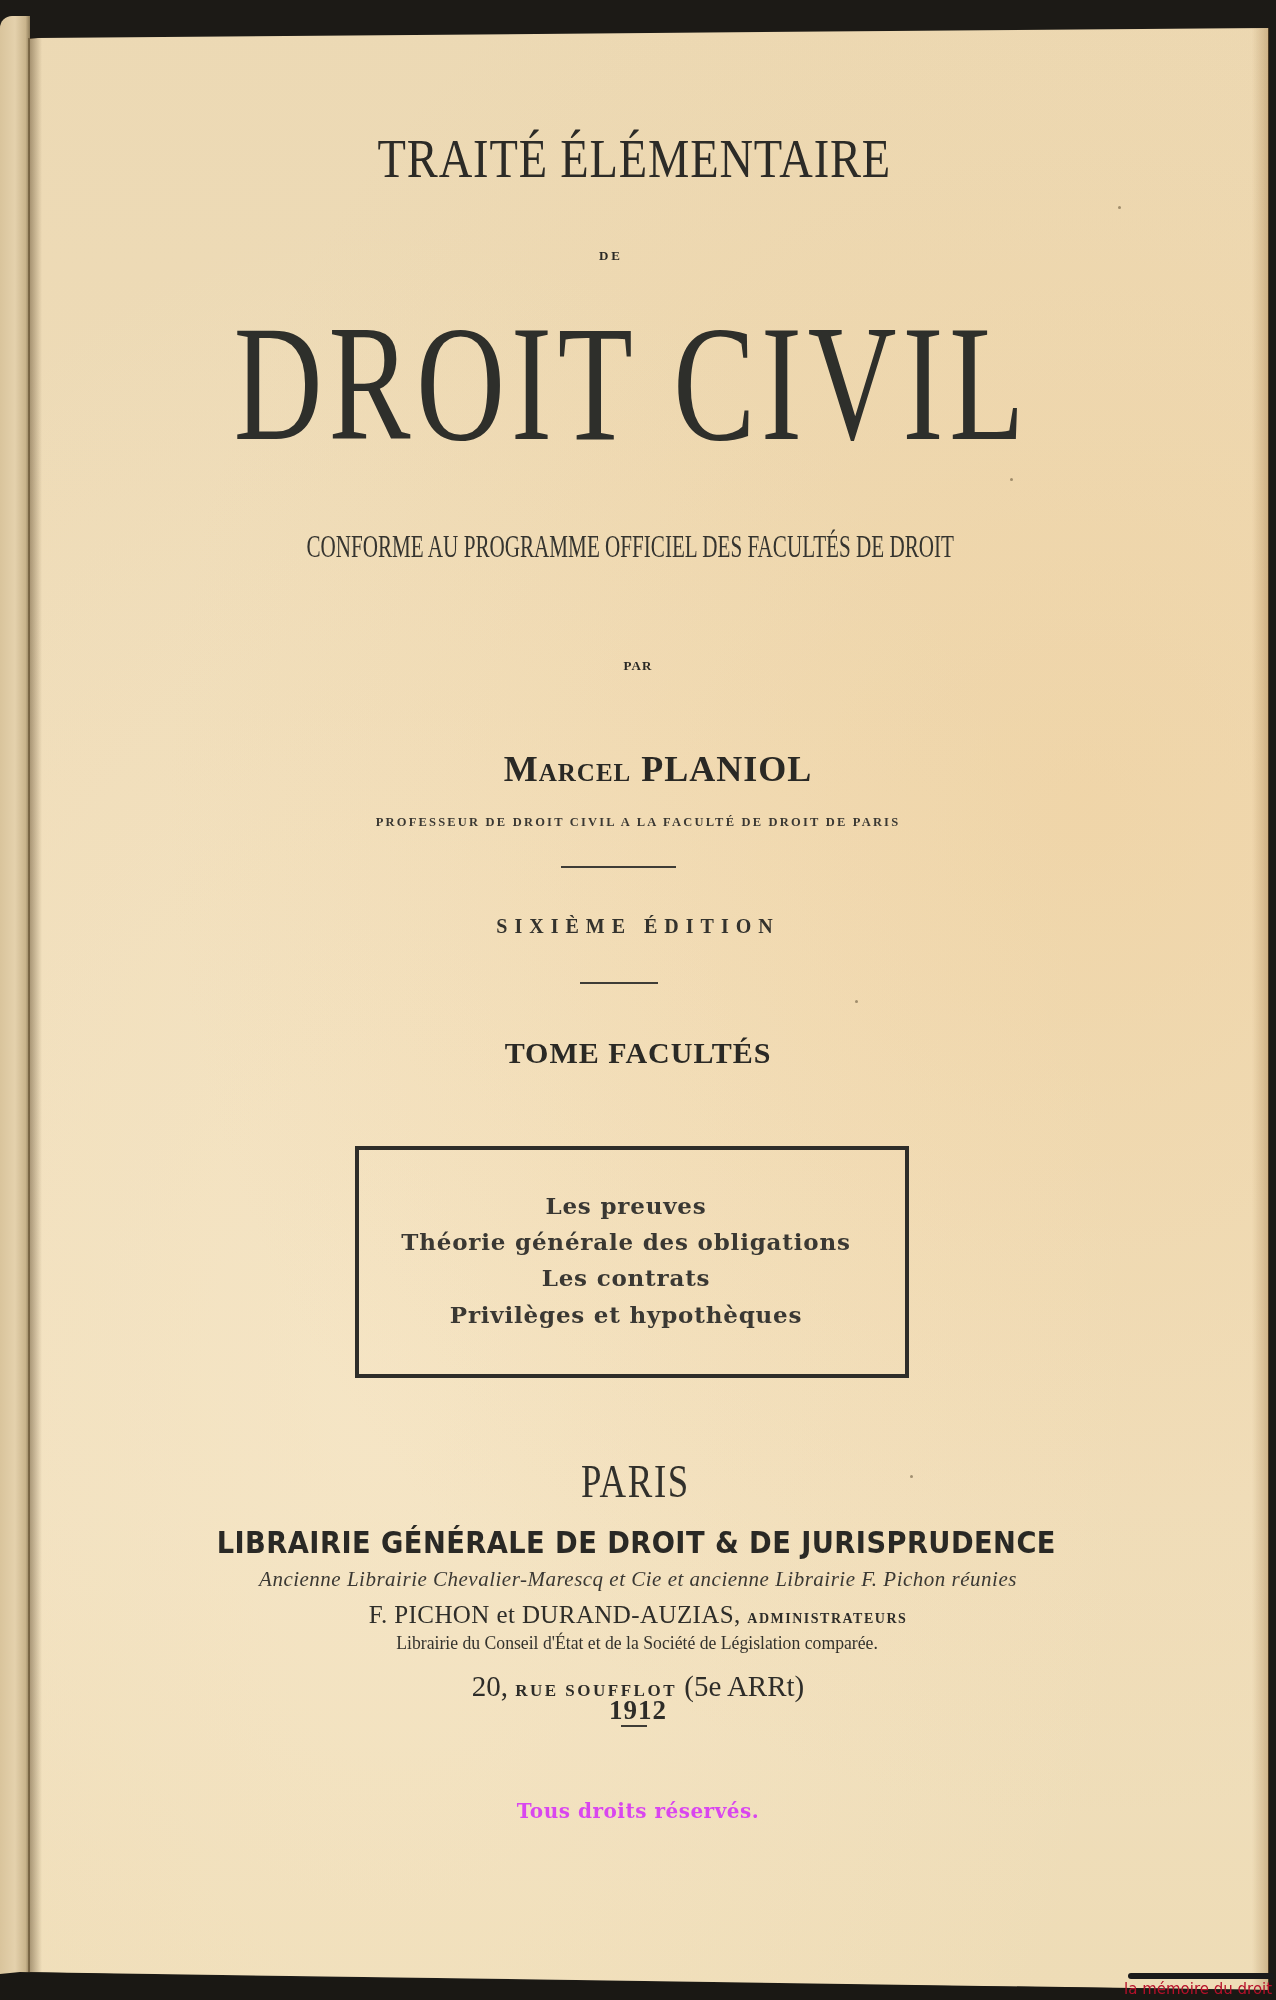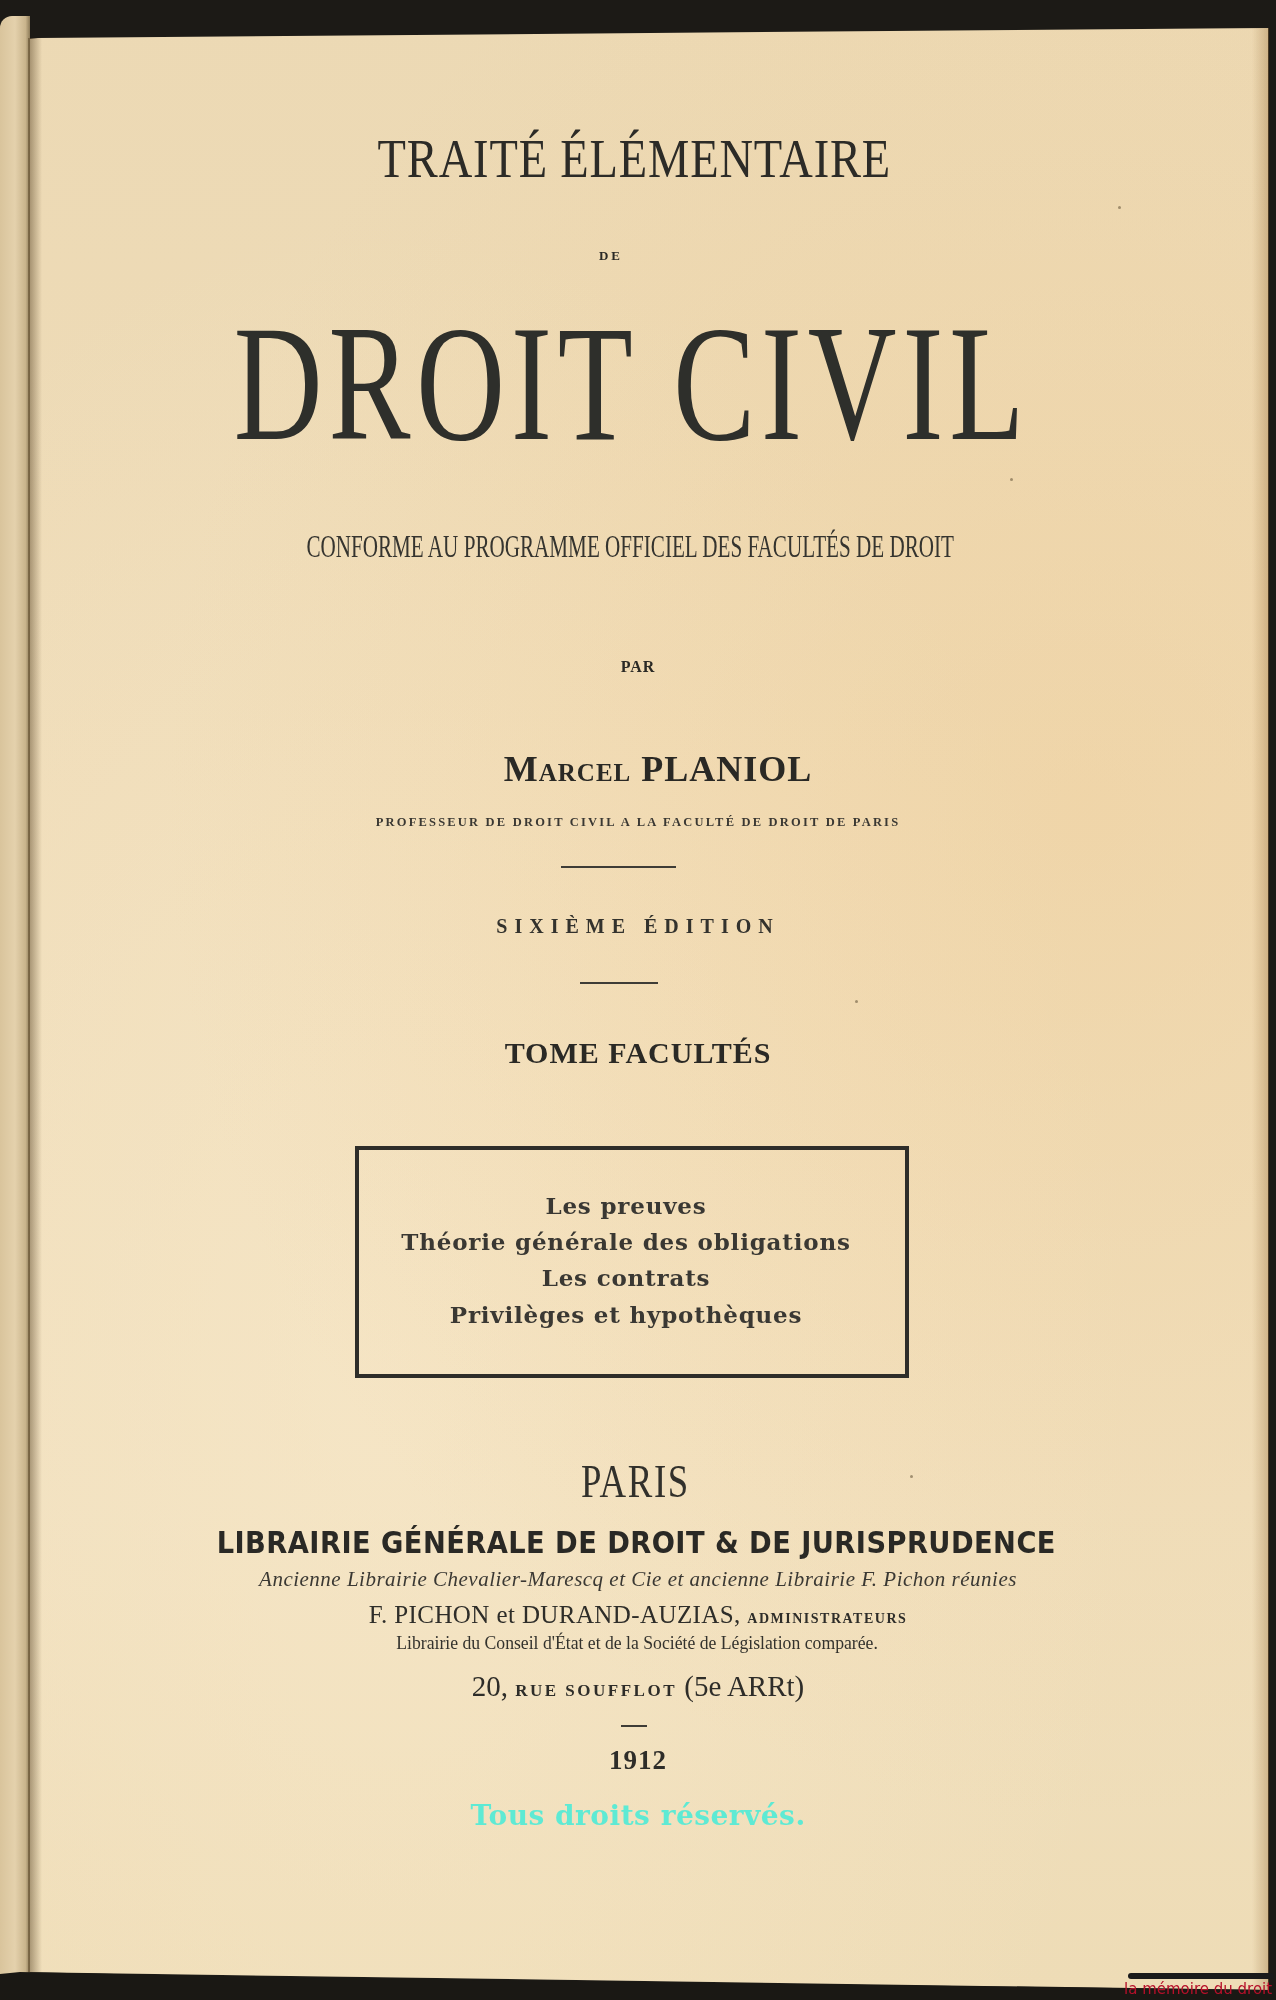--- a/index.html
+++ b/index.html
@@ -44,21 +44,21 @@
   .droit-civil {
     top: 300px; font-size: 166px; letter-spacing: 8px; line-height: 1;
     transform: scaleX(0.74); transform-origin: 615px 0;
     color: #2e2f2b; font-family: "Liberation Serif", serif;
   }
   .conforme {
     top: 528px; font-size: 32px;
     transform: scaleX(0.66); transform-origin: 615px 0;
     color: #35342f;
   }
-  .par { top: 658px; font-size: 16px; font-weight: bold; letter-spacing: 1px; }
+  .par { top: 658px; font-size: 13px; font-weight: bold; letter-spacing: 1px; }
   .author {
     top: 748px; font-size: 36px; letter-spacing: 1px; font-weight: bold;
     font-variant: small-caps; color: #2a2925; padding-left: 20px;
   }
   .prof {
     top: 815px; font-size: 12.5px; font-weight: bold; letter-spacing: 2.2px; color: #3a3833;
   }
   .rule { position: absolute; height: 2px; background: #3e3c36; }
   .edition { top: 915px; font-size: 20px; letter-spacing: 7px; color: #33322d; font-weight: bold; }
   .tome { top: 1036px; font-size: 30px; font-weight: bold; letter-spacing: 1px; color: #2a2925; }
@@ -82,22 +82,22 @@
     transform: scaleX(0.88); transform-origin: 624px 0; color: #2a2925;
   }
   .ancienne {
     top: 1567px; font-size: 21px; font-style: italic; letter-spacing: 0.5px; color: #3a3833;
   }
   .pichon { top: 1601px; font-size: 25px; letter-spacing: 0.4px; color: #2e2d29; }
   .pichon .sc { font-size: 14px; font-weight: bold; letter-spacing: 1.5px; }
   .conseil { top: 1632px; font-size: 19px; color: #33322d; transform: scaleX(0.93); transform-origin: 624px 0; }
   .address { top: 1670px; font-size: 29px; color: #2e2d29; }
   .address .sc { font-size: 17px; font-weight: bold; letter-spacing: 2.5px; }
-  .year { top: 1745px; font-size: 27px; letter-spacing: 1px; font-weight: bold; color: #2e2d29; }
-  .rights { top: 1799px; font-size: 28px; color: #5eead4; font-weight: bold; letter-spacing: 0.5px; font-family: "DejaVu Serif", serif; }
+  .year { top: 1695px; font-size: 27px; letter-spacing: 1px; font-weight: bold; color: #2e2d29; }
+  .rights { top: 1799px; font-size: 20px; color: #d946ef; font-weight: bold; letter-spacing: 0.5px; font-family: "DejaVu Serif", serif; }
   .bottom-band {
     position: absolute; left: 0; top: 1968px; width: 1276px; height: 40px; background: #1a1814;
     clip-path: polygon(0 6px, 20px 4px, 300px 10px, 1276px 22px, 1276px 40px, 0 40px);
   }
   .logo { position: absolute; left: 1118px; top: 1892px; width: 158px; height: 108px; }
   .logo-letters {
     position: absolute; left: 4px; top: 0; font-family: "DejaVu Sans", sans-serif;
     font-size: 72px; line-height: 80px; letter-spacing: -3px; color: #b5102a; font-weight: normal;
   }
   .logo-letters .outline { color: transparent; -webkit-text-stroke: 1.5px #5a4a3a; }

